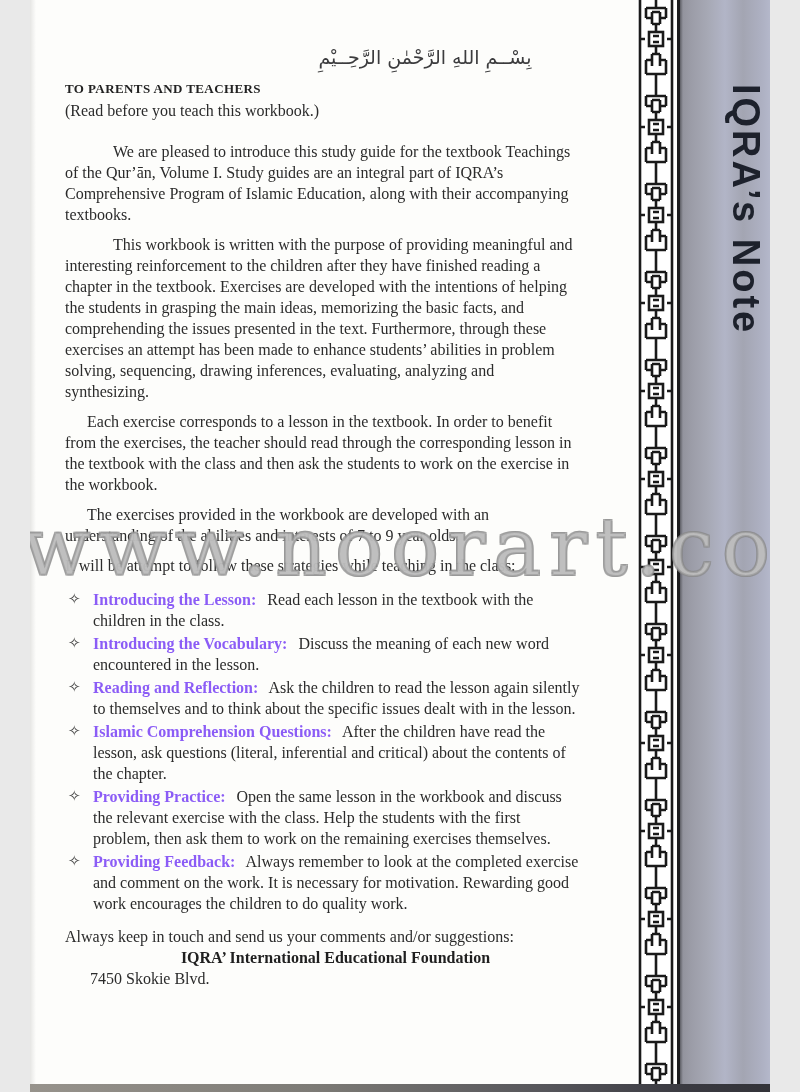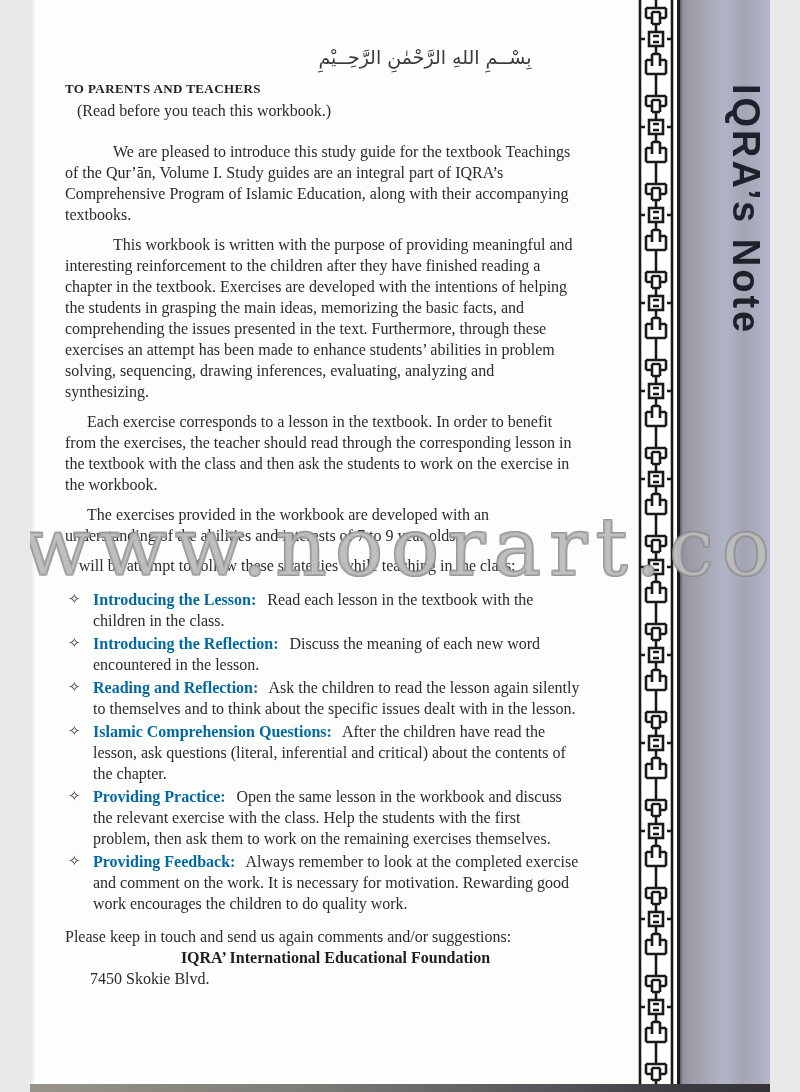--- a/index.html
+++ b/index.html
@@ -15,29 +15,29 @@
   .basmala{
     position:absolute;top:46px;left:250px;width:290px;text-align:center;
     direction:rtl;font-family:"DejaVu Sans", sans-serif;
     font-size:19px;color:#3c3c3e;letter-spacing:.5px;
   }
   
   .content{position:absolute;left:35px;top:78px;width:516px;
     font-size:16px;line-height:21px;}
   .content h1{font-size:13px;line-height:22px;margin:0;letter-spacing:.4px;
     font-weight:bold;color:#222;}
-  .subtitle{margin:0 0 20px 12px;}
+  .subtitle{margin:0 0 20px 0;}
   .para{margin:0 0 9px 0;}
   .indent{text-indent:48px;}
   .indent-sm{text-indent:22px;}
   .strategies{list-style:none;margin:13px 0 10px 0;padding:0;}
   .strategies li{position:relative;padding-left:28px;margin:0 0 2px 0;}
   .strategies .bullet{position:absolute;left:3px;top:0;color:#4a4a4a;font-size:15px;
     font-family:"DejaVu Sans", sans-serif;}
-  .strategies strong{margin-right:7px;color:#0369a1;}
+  .strategies strong{margin-right:7px;color:#8b5cf6;}
   .closing-line{margin:12px 0 0 0;}
   .org{font-weight:bold;margin:0 0 0 25px;color:#1f1f1f;text-align:center;}
   .addr{margin:0 0 0 25px;}
   
   .lattice{position:absolute;left:607px;top:0;}
   .rule{position:absolute;left:647px;top:0;width:3px;height:1084px;background:#1b1b1d;}
   
   .panel{
     position:absolute;left:650px;top:0;width:150px;height:1084px;
     background:linear-gradient(90deg,
@@ -86,21 +86,21 @@
     <p class="para">It will be attempt to follow these strategies while teaching in the class:</p>
 
     <ul class="strategies">
       <li>
         <span class="bullet">✧</span>
         <strong>Introducing the Lesson:</strong>
         <span>Read each lesson in the textbook with the children in the class.</span>
       </li>
       <li>
         <span class="bullet">✧</span>
-        <strong>Introducing the Reflection:</strong>
+        <strong>Introducing the Vocabulary:</strong>
         <span>Discuss the meaning of each new word encountered in the lesson.</span>
       </li>
       <li>
         <span class="bullet">✧</span>
         <strong>Reading and Reflection:</strong>
         <span>Ask the children to read the lesson again silently to themselves and to think about the specific issues dealt with in the lesson.</span>
       </li>
       <li>
         <span class="bullet">✧</span>
         <strong>Islamic Comprehension Questions:</strong>
@@ -111,21 +111,21 @@
         <strong>Providing Practice:</strong>
         <span>Open the same lesson in the workbook and discuss the relevant exercise with the class.  Help the students with the first problem, then ask them to work on the remaining exercises themselves.</span>
       </li>
       <li>
         <span class="bullet">✧</span>
         <strong>Providing Feedback:</strong>
         <span>Always remember to look at the completed exercise and comment on the work.  It is necessary for motivation. Rewarding good work encourages the children to do quality work.</span>
       </li>
     </ul>
 
-    <p class="para closing-line">Please keep in touch and send us again comments and/or suggestions:</p>
+    <p class="para closing-line">Always keep in touch and send us your comments and/or suggestions:</p>
     <p class="org">IQRA’ International Educational Foundation</p>
     <p class="addr">7450 Skokie Blvd.</p>
   </main>
 
   <svg class="lattice" width="38" height="1084" xmlns="http://www.w3.org/2000/svg">
     <defs>
       <pattern id="lat" width="38" height="88" patternUnits="userSpaceOnUse">
         <rect width="38" height="88" fill="#ffffff"></rect>
         <g stroke="#1a1a1a" stroke-width="2.6" fill="none">
           <path d="M3 0 V88 M35 0 V88"></path>

